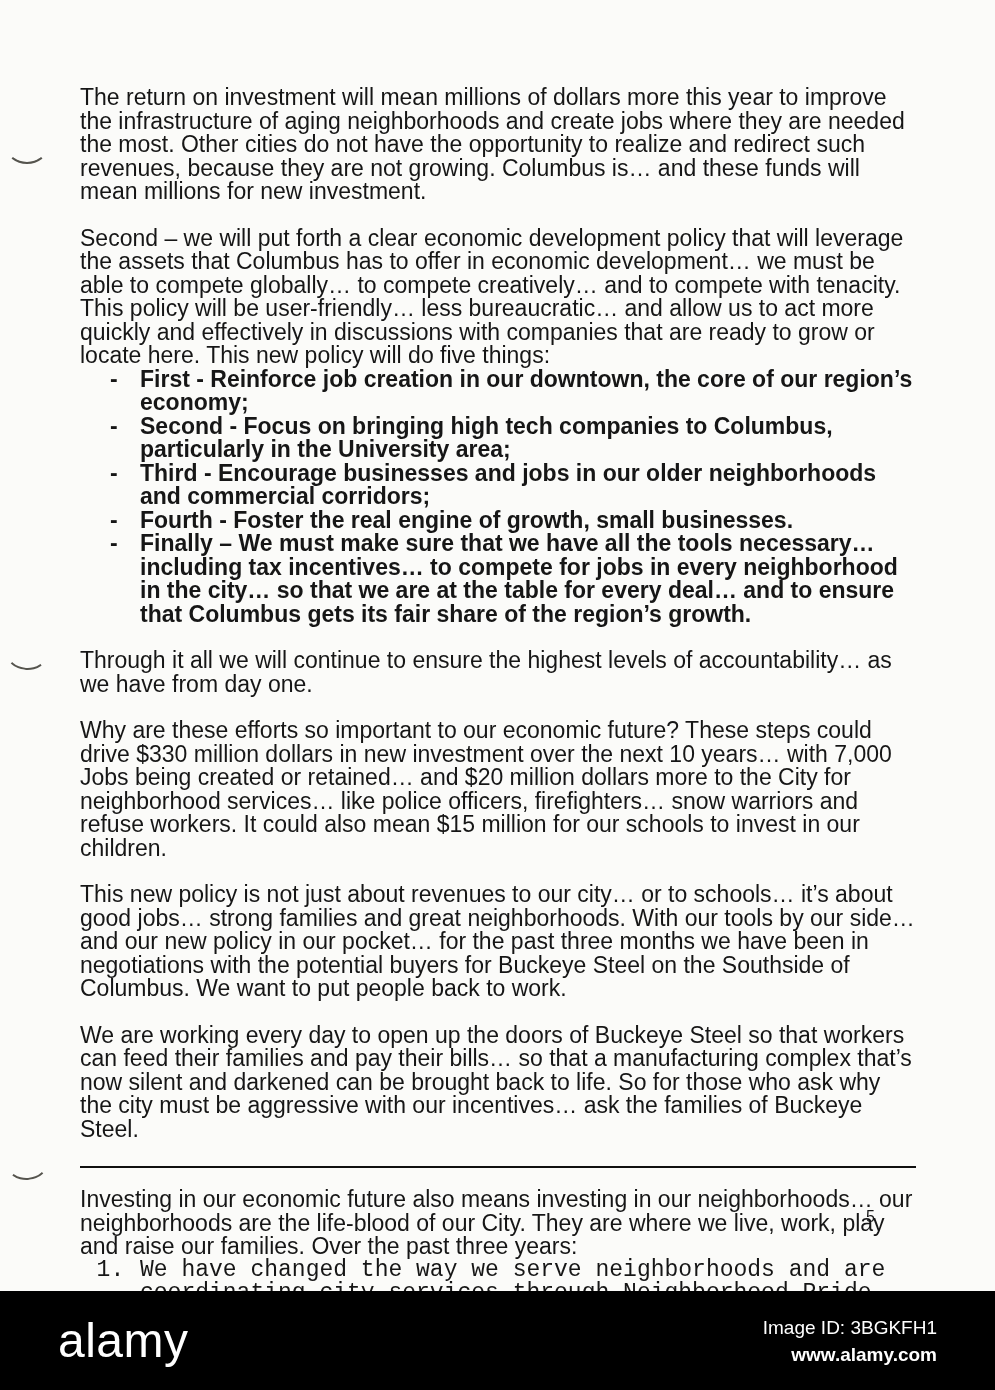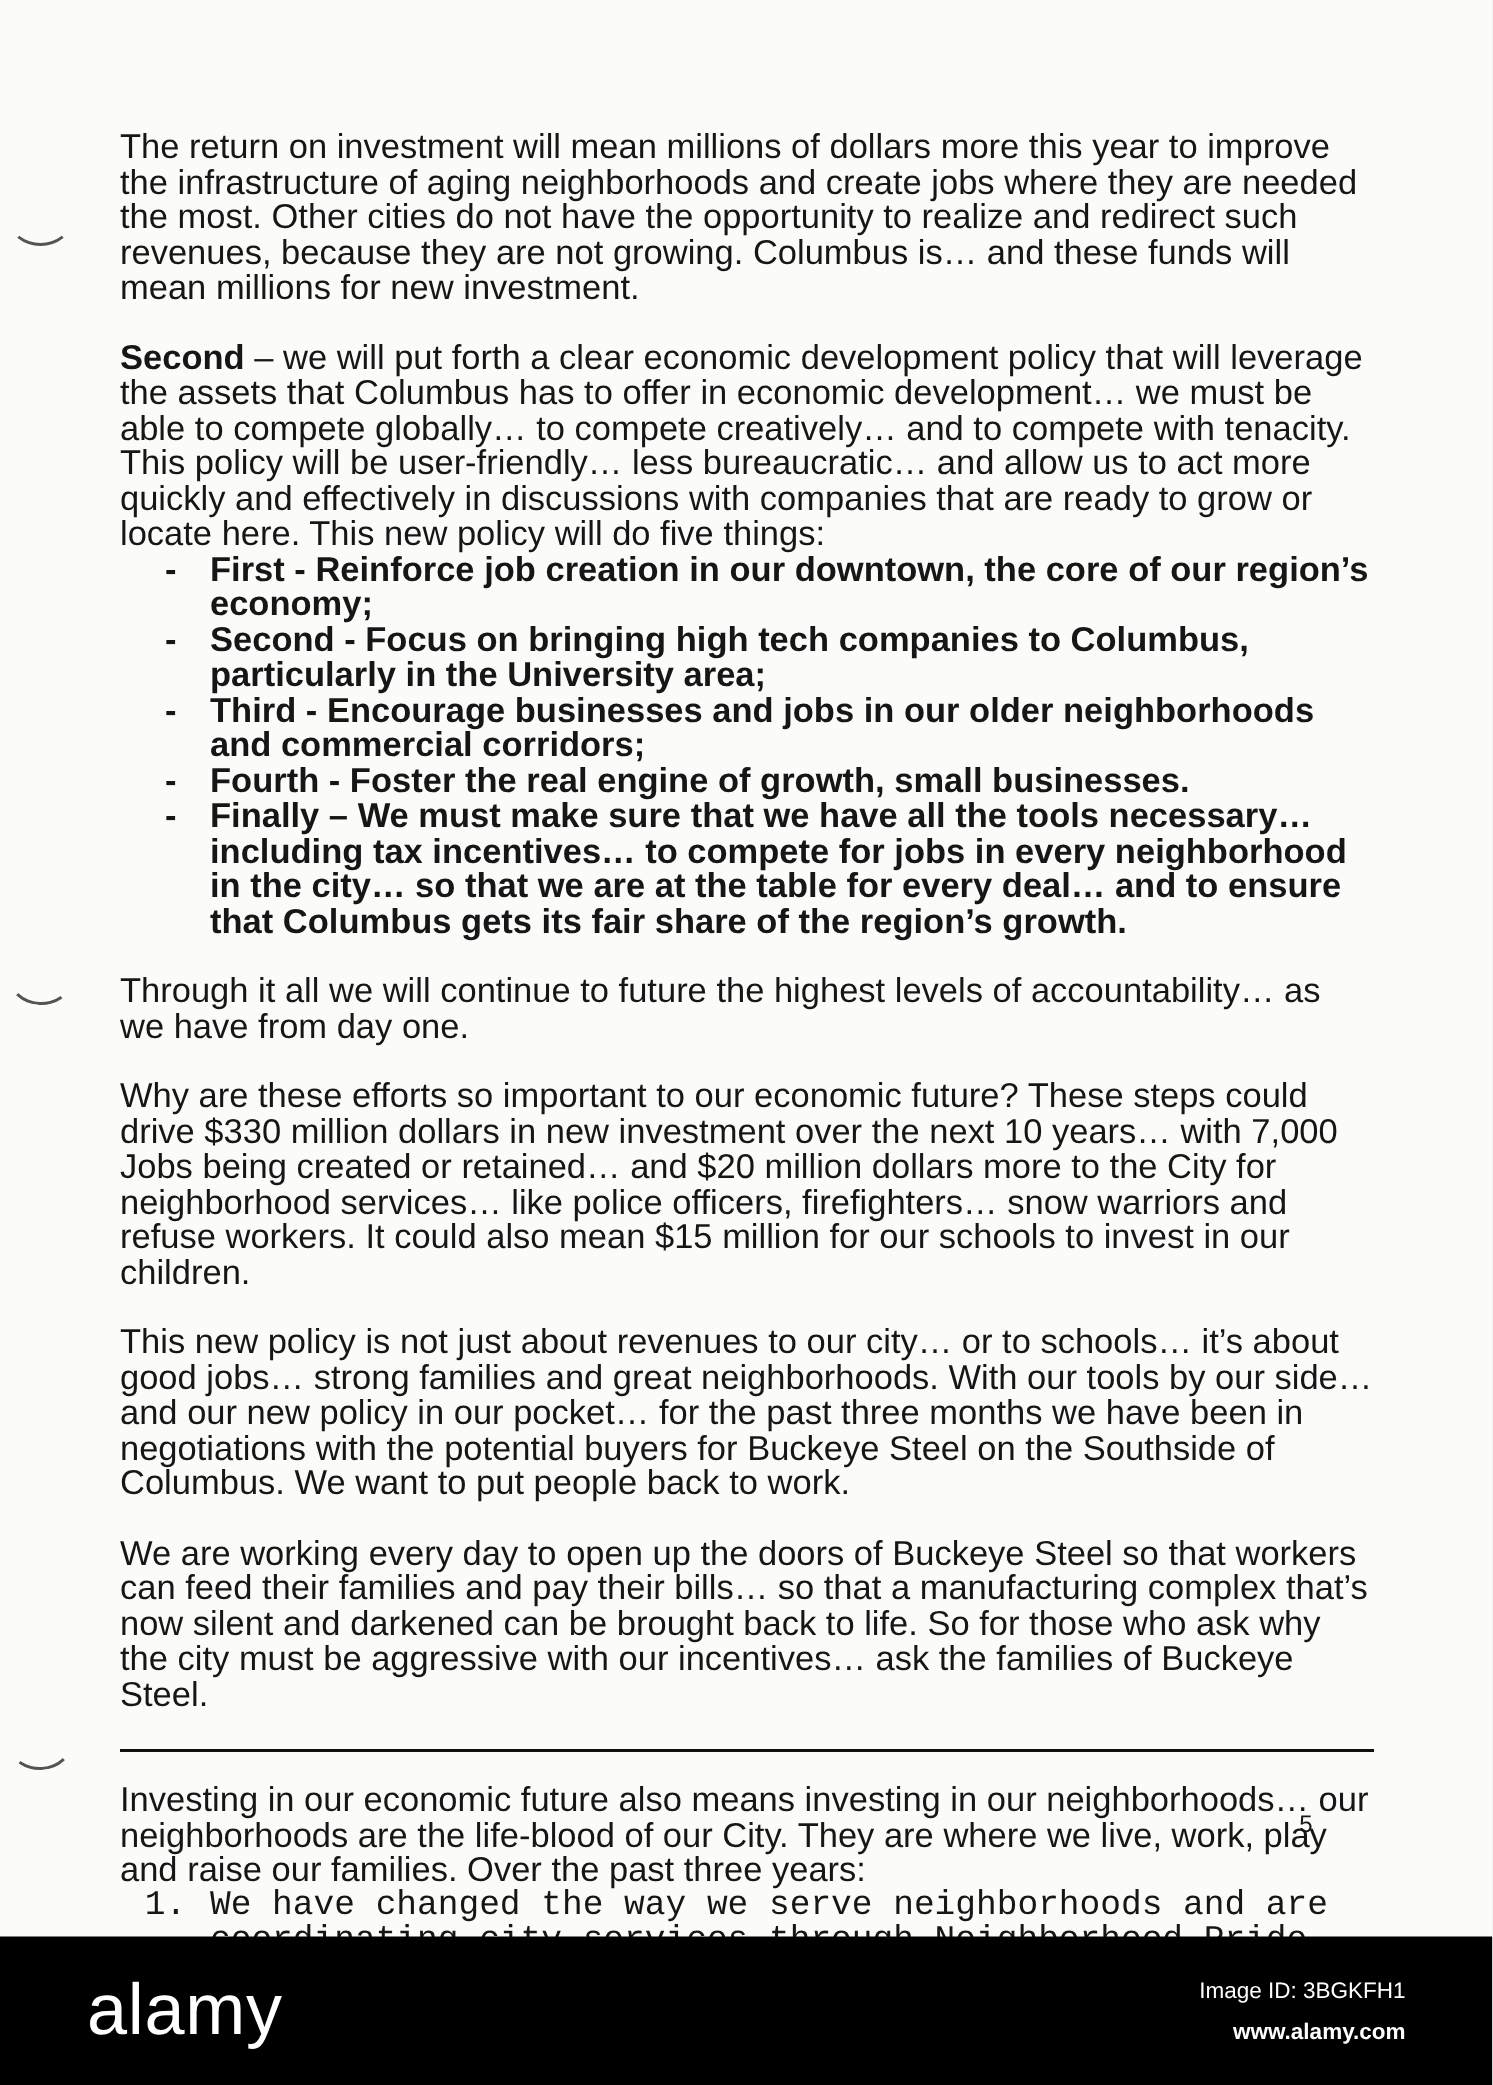--- a/index.html
+++ b/index.html
@@ -16,21 +16,21 @@
   .page-content {
     position: absolute;
     left: 80px;
     top: 86px;
     width: 836px;
     font-size: 23px;
     line-height: 23.5px;
   }
   .page-content p { margin: 0 0 23px 0; }
   .page-content p.no-gap { margin-bottom: 0; }
-  .bold-lead { font-weight: bold; }
+  .bold-lead { font-weight: normal; }
 
   ul.dash-list {
     list-style: none;
     margin: 0 0 23px 0;
     padding: 0 0 0 30px;
     font-weight: bold;
   }
   ul.dash-list li {
     position: relative;
     padding-left: 30px;
@@ -93,21 +93,21 @@
   }
   .alamy-logo {
     font-family: "Liberation Sans", sans-serif;
     font-weight: normal;
     font-size: 48px;
     letter-spacing: 0.5px;
     color: #fff;
   }
   .watermark-meta {
     text-align: right;
-    font-size: 15px;
+    font-size: 19px;
     line-height: 27px;
   }
   .watermark-meta .wm-url { font-weight: bold; text-align: right; }
 </style>
 </head>
 <body>
 
 <div class="scan">
 
   <div class="binding-mark m1"></div>
@@ -121,21 +121,21 @@
     <p class="no-gap"><span class="bold-lead">Second</span><span> – we will put forth a clear economic development policy that will leverage the assets that Columbus has to offer in economic development… we must be able to compete globally… to compete creatively… and to compete with tenacity.  This policy will be user-friendly… less bureaucratic… and allow us to act more quickly and effectively in discussions with companies that are ready to grow or locate here.  This new policy will do five things:</span></p>
 
     <ul class="dash-list">
       <li>First - Reinforce job creation in our downtown, the core of our region’s economy;</li>
       <li>Second - Focus on bringing high tech companies to Columbus, particularly in the University area;</li>
       <li>Third - Encourage businesses and jobs in our older neighborhoods and commercial corridors;</li>
       <li>Fourth - Foster the real engine of growth, small businesses.</li>
       <li>Finally – We must make sure that we have all the tools necessary… including tax incentives… to compete for jobs in every neighborhood in the city… so that we are at the table for every deal… and to ensure that Columbus gets its fair share of the region’s growth.</li>
     </ul>
 
-    <p>Through it all we will continue to future the highest levels of accountability… as we have from day one.</p>
+    <p>Through it all we will continue to ensure the highest levels of accountability… as we have from day one.</p>
 
     <p>Why are these efforts so important to our economic future?  These steps could drive $330 million dollars in new investment over the next 10 years… with 7,000 Jobs being created or retained… and $20 million dollars more to the City for neighborhood services… like police officers, firefighters… snow warriors and refuse workers.  It could also mean $15 million for our schools to invest in our children.</p>
 
     <p>This new policy is not just about revenues to our city… or to schools… it’s about good jobs… strong families and great neighborhoods.  With our tools by our side… and our new policy in our pocket… for the past three months we have been in negotiations with the potential buyers for Buckeye Steel on the Southside of Columbus.  We want to put people back to work.</p>
 
     <p>We are working every day to open up the doors of Buckeye Steel so that workers can feed their families and pay their bills… so that a manufacturing complex that’s now silent and darkened can be brought back to life.  So for those who ask why the city must be aggressive with our incentives… ask the families of Buckeye Steel.</p>
 
     <hr class="divider">
 
     <p class="no-gap">Investing in our economic future also means investing in our neighborhoods… our neighborhoods are the life-blood of our City.  They are where we live, work, play and raise our families.  Over the past three years:</p>

